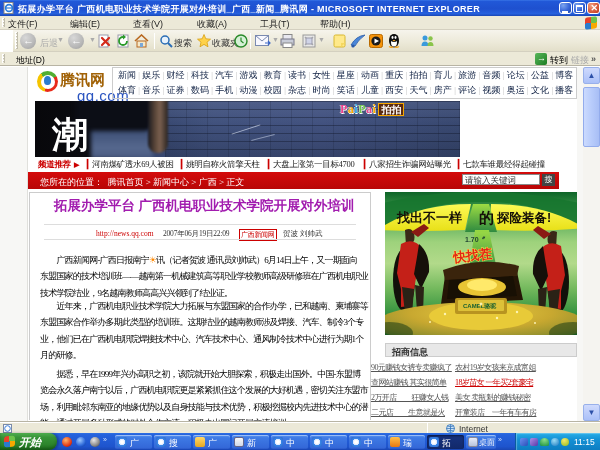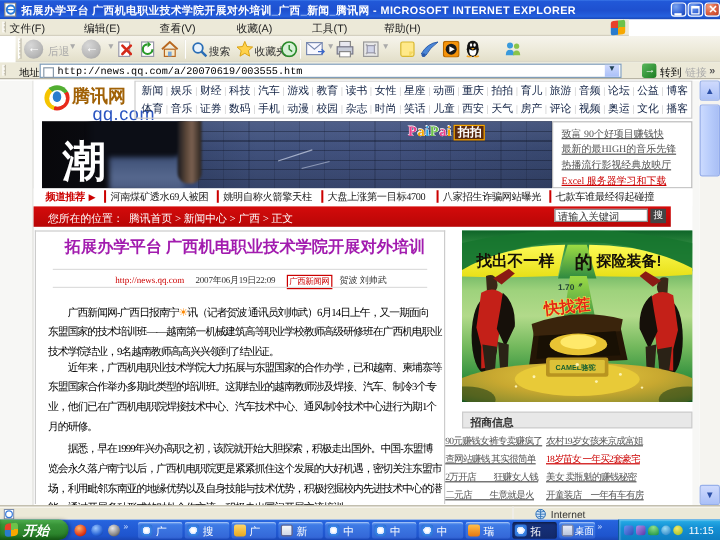--- a/index.html
+++ b/index.html
@@ -11,21 +11,21 @@
 #titlebar { left:0; top:0; width:600px; height:16px;
   background:linear-gradient(180deg,#3a77e8 0%,#2158d8 8%,#1e50cf 55%,#2560de 85%,#1946b4 100%);
 }
 #titletext { left:18px; top:2.5px; color:#fff; font-weight:bold; font-size:9px; letter-spacing:0.35px; white-space:nowrap; }
 .winbtn { top:2px; width:13px; height:12px; border-radius:3px; border:1px solid #fff; }
 #btnmin,#btnmax { background:radial-gradient(circle at 30% 25%,#7ba4ef 0%,#3665d8 55%,#1c44ad 100%); }
 #btnclose { background:radial-gradient(circle at 30% 25%,#f2a283 0%,#dd6547 45%,#c03a1d 100%); }
 .winbtn span { position:absolute; color:#fff; font-weight:bold; }
 
 
-#menubar { left:0; top:16px; width:524px; height:14px; background:#ece9d8; border-bottom:1px solid #d4d0c0; font-size:9px; color:#222; }
+#menubar { left:0; top:16px; width:600px; height:14px; background:#ece9d8; border-bottom:1px solid #d4d0c0; font-size:9px; color:#222; }
 #menubar .grip, #toolbar .grip, #addrbar .grip { position:absolute; left:2px; top:2px; bottom:2px; width:3px;
   background:repeating-linear-gradient(180deg,#fff 0 1px,#c8c4b4 1px 2px, transparent 2px 3px); border-left:1px solid #fff; border-right:1px solid #c0bcac;}
 .menuitem { position:absolute; top:2px; }
 
 
 #toolbar { left:13px; top:30px; width:600px; height:22px; background:linear-gradient(180deg,#f6f4ec 0%,#ece9d8 60%,#e3dfca 100%); border-bottom:1px solid #d4d0c0;padding-left:22px; }
 .tbtxt { position:absolute; top:7px; font-size:9px; color:#333; }
 .graytxt { color:#aaa; }
 .circ { position:absolute; top:3px; width:16px; height:16px; border-radius:50%;
    background:radial-gradient(circle at 35% 30%,#d8d8d8 0%,#b8b8b8 60%,#9a9a9a 100%); }
@@ -233,25 +233,20 @@
         <circle cx="5" cy="4" r="2.5" fill="#3a9adc"></circle>
         <path d="M1.5 12 Q1.5 7.5 5 7.5 Q8.5 7.5 8.5 12 Z" fill="#3a9adc"></path>
         <circle cx="10.5" cy="4.5" r="2.2" fill="#8ac44a"></circle>
         <path d="M7.5 12 Q7.5 8 10.5 8 Q13.5 8 13.5 12 Z" fill="#8ac44a"></path>
       </svg>
   </div>
 
   <div id="addrbar" class="abs">
     <div class="grip"></div>
     <div class="abs" style="left:4px; top:2.5px; font-size:8.5px;padding-left:12px;">地址(D)</div>
-    <div id="addrinput">
-      <div class="abs" style="left:2px; top:2px; width:9px; height:9px; background:#fff; border:1px solid #89a;"></div>
-      <div id="addrurl">http://news.qq.com/a/20070619/003555.htm</div>
-      <div class="abs" style="right:1px; top:0px; width:12px; height:10px; background:linear-gradient(180deg,#cfdafd,#aac0f8); font-size:7px; color:#245; text-align:center;">▼</div>
-    </div>
     <div id="gobtn"></div>
     <div class="abs" style="left:550px; top:2px;">转到</div>
     <div class="abs graytxt" style="left:571px; top:2px; color:#aaa;">链接</div>
     <div class="abs" style="left:591px; top:2px; font-weight:bold; color:#555;">»</div>
   </div>
 
   <div id="page" class="abs">
     <div class="abs grayside" style="left:0; top:0; width:28px; height:354px; border-right:1px solid #e0e0dc;"></div>
     <div class="abs grayside" style="left:577px; top:0; width:6px; height:354px;"></div>
 
@@ -269,26 +264,20 @@
 
     <div id="banner" class="abs">
       <div id="brickov"></div>
       <div class="abs" style="left:40px; top:-4px; width:80px; height:48px; background:#0c0e16; border-radius:0 0 34px 26px; filter:blur(2px);"></div>
       <div class="abs" style="left:56px; top:30px; width:62px; height:28px; background:linear-gradient(180deg,#3e5076 0%,#56688e 60%,#4a5a80 100%); filter:blur(2px);"></div>
       <div class="abs" style="left:113px; top:-2px; width:20px; height:54px; background:linear-gradient(90deg,#1a1a20 0%,#5a4638 35%,#7a6050 60%,#2a2420 100%); border-radius:0 0 9px 9px; filter:blur(1px);"></div>
       <div class="abs" style="left:196px; top:28px; width:30px; height:1px; background:rgba(220,228,245,.65); transform:rotate(-18deg);"></div>
       <div class="abs" style="left:216px; top:36px; width:24px; height:1px; background:rgba(220,228,245,.5); transform:rotate(-14deg);"></div>
       <div id="chao">潮</div>
       <div id="paipai"><span style="color:#e8418c;">P</span><span style="color:#f7a800;">a</span><span style="color:#2a9fe0;">i</span><span style="color:#6cc24a;">P</span><span style="color:#e8418c;">a</span><span style="color:#f7a800;">i</span><span style="color:#fff; background:#5a2a10; padding:0 2px; margin-left:2px; border:1.5px solid #f7a800; font-size:10px; text-shadow:none; letter-spacing:0;">拍拍</span></div>
-    </div>
-    <div id="promobox" class="abs">
-      <div style="top:4px;">致富  90个好项目赚钱快</div>
-      <div style="top:17px;">最新的最HIGH的音乐先锋</div>
-      <div style="top:30px;">热播流行影视经典放映厅</div>
-      <div style="top:43px; color:#c00;">Excel 服务器学习和下载</div>
     </div>
 
     <div id="newsbar" class="abs">
       <span class="red" style="left:10px;">频道推荐</span>
         <span class="red" style="left:46px; font-size:7px; top:4px;">▶</span>
       <span class="mark" style="left:57px;">┃</span>
         <span class="item" style="left:64px;">河南煤矿透水69人被困</span>
       <span class="mark" style="left:151px;">┃</span>
         <span class="item" style="left:158px;">姚明自称火箭擎天柱</span>
       <span class="mark" style="left:238px;">┃</span>

